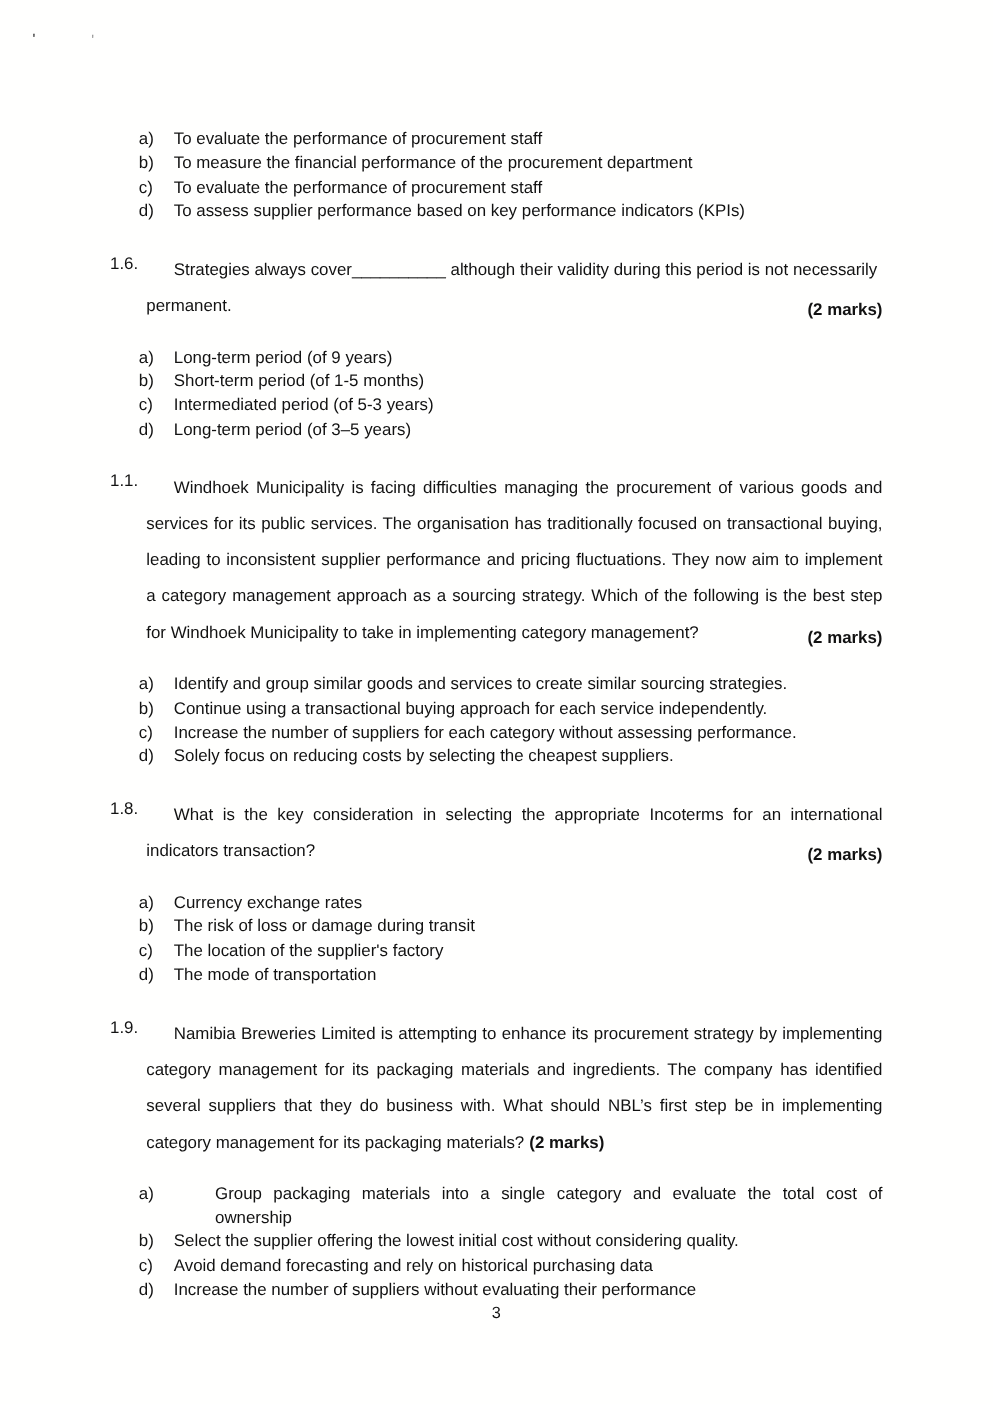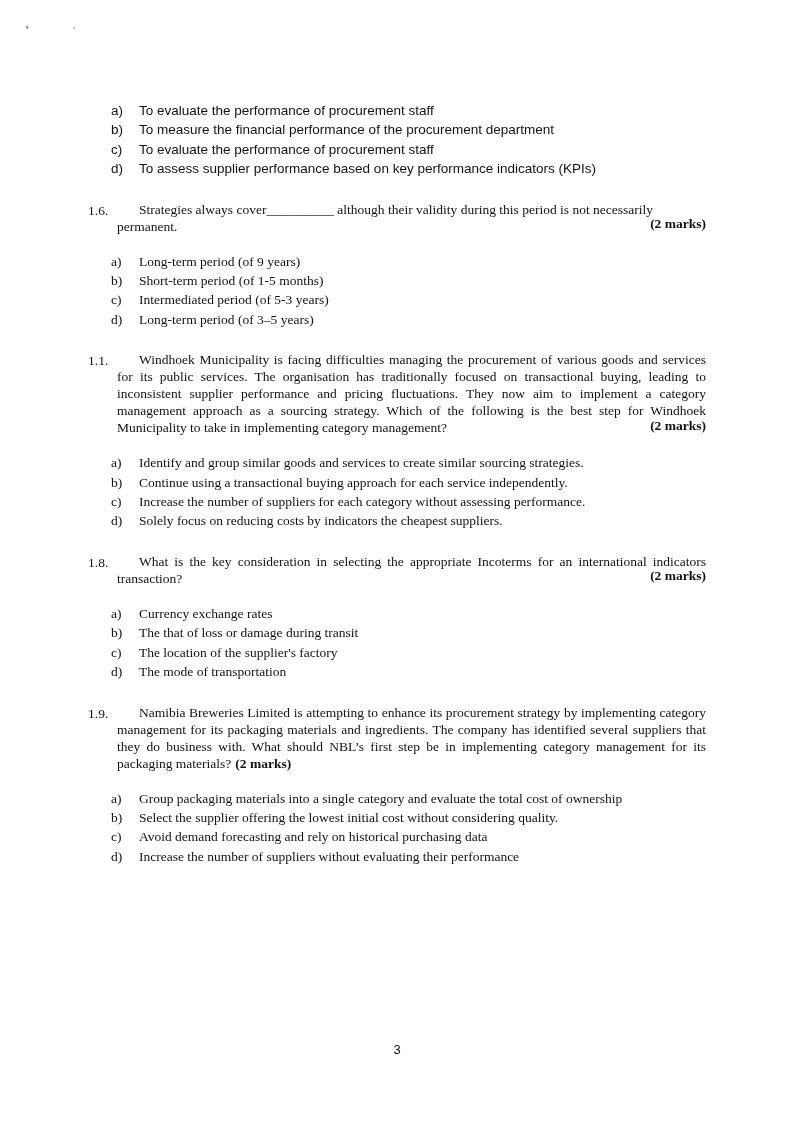--- a/index.html
+++ b/index.html
@@ -18,26 +18,26 @@
   .content { padding: 101px 88px 0 88px; }
 
   .artifact { position: absolute; font-size: 12px; line-height: 12px; }
   .artifact-1 { left: 26px; top: 25px; color: #2a2a2a; }
   .artifact-2 { left: 73px; top: 26px; color: #9a9a9a; }
 
   .opt-group { margin-left: 23px; }
   .opt-row { display: flex; line-height: 19.4px; }
   .opt-letter { flex: 0 0 28px; }
   .opt-text { flex: 1 1 auto; }
-  .opt-text.justify { text-align: justify; }
+  .opt-text.justify { text-align: justify; margin-left: 33px; }
 
-  .question { position: relative; padding-left: 29px; margin-top: 22px; font-family: Liberation Serif, serif; }
+  .question { position: relative; padding-left: 29px; margin-top: 22px; }
   .q-num { position: absolute; left: 0; top: 0; line-height: 20.5px; }
   .q-body { position: relative; }
-  .q-text { line-height: 17px; text-indent: 22px; }
+  .q-text { line-height: 29px; text-indent: 22px; }
   .q-text.justify { text-align: justify; }
 
   .marks { font-weight: bold; }
   .marks-abs { position: absolute; right: 0; bottom: 0; line-height: 20.5px; }
   .marks-inline { margin-left: 4px; }
 
   .question .opt-group { margin-left: -6px; margin-top: 17px; }
 
   .page-number {
     position: absolute;
@@ -117,39 +117,39 @@
         <div class="opt-row">
           <span class="opt-letter">b)</span>
           <span class="opt-text">Continue using a transactional buying approach for each service independently.</span>
         </div>
         <div class="opt-row">
           <span class="opt-letter">c)</span>
           <span class="opt-text">Increase the number of suppliers for each category without assessing performance.</span>
         </div>
         <div class="opt-row">
           <span class="opt-letter">d)</span>
-          <span class="opt-text">Solely focus on reducing costs by indicators the cheapest suppliers.</span>
+          <span class="opt-text">Solely focus on reducing costs by selecting the cheapest suppliers.</span>
         </div>
       </div>
     </div>
 
     <div class="question">
       <span class="q-num">1.8.</span>
       <div class="q-body">
         <p class="q-text justify"><span>What is the key consideration in selecting the appropriate Incoterms for an international indicators transaction?</span></p>
         <span class="marks marks-abs">(2 marks)</span>
       </div>
       <div class="opt-group">
         <div class="opt-row">
           <span class="opt-letter">a)</span>
           <span class="opt-text">Currency exchange rates</span>
         </div>
         <div class="opt-row">
           <span class="opt-letter">b)</span>
-          <span class="opt-text">The that of loss or damage during transit</span>
+          <span class="opt-text">The risk of loss or damage during transit</span>
         </div>
         <div class="opt-row">
           <span class="opt-letter">c)</span>
           <span class="opt-text">The location of the supplier's factory</span>
         </div>
         <div class="opt-row">
           <span class="opt-letter">d)</span>
           <span class="opt-text">The mode of transportation</span>
         </div>
       </div>

